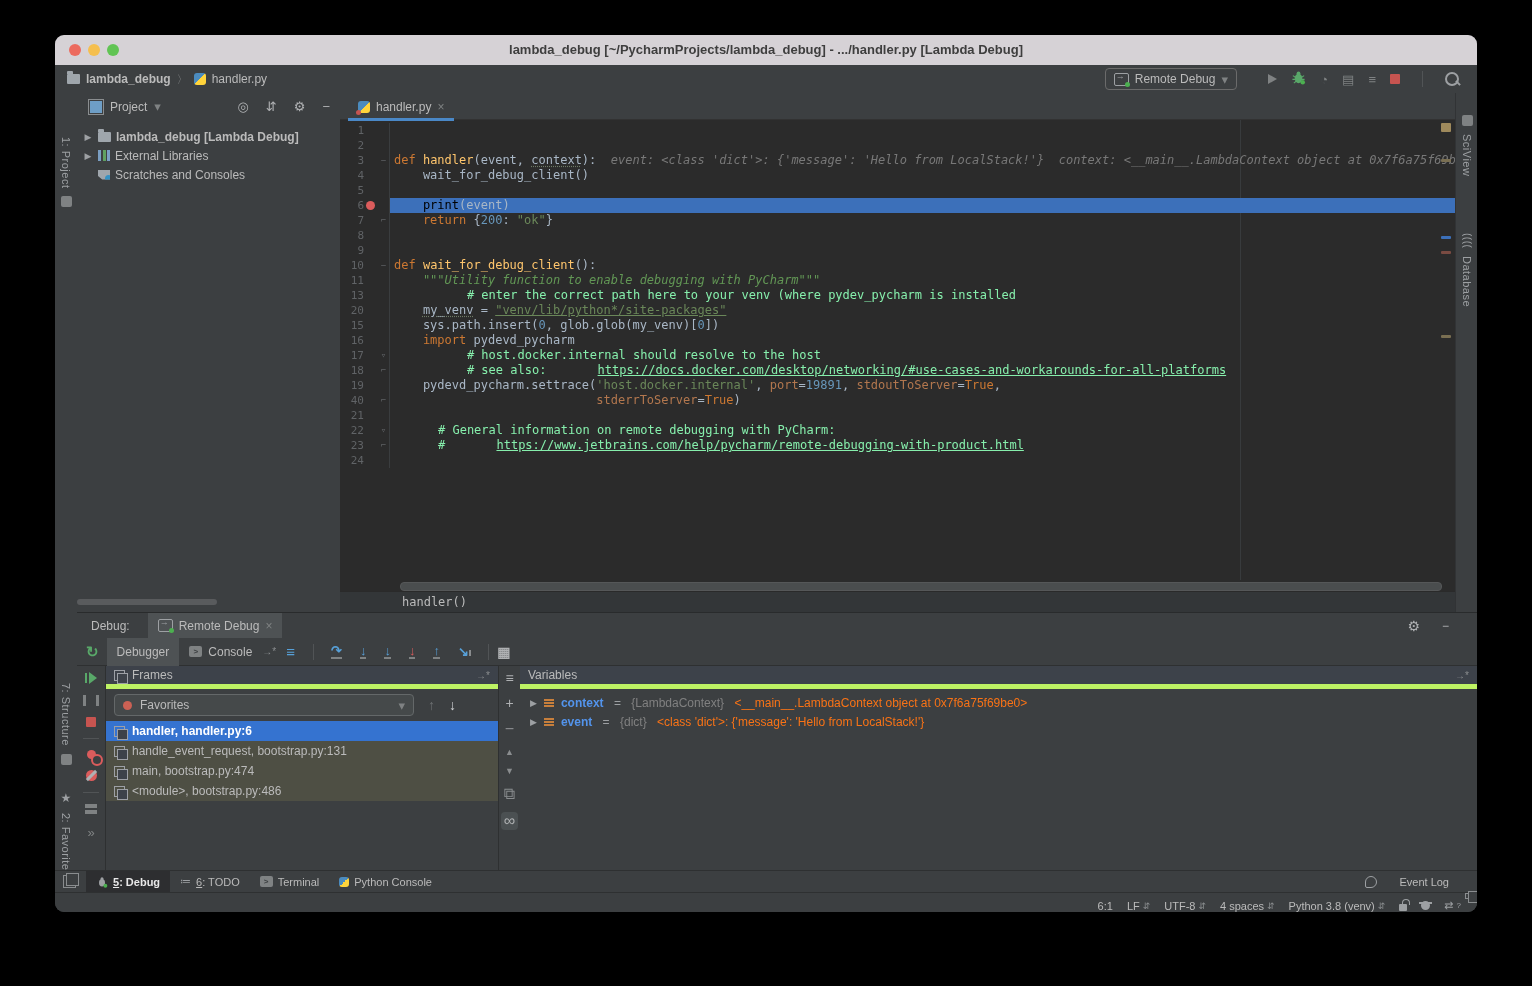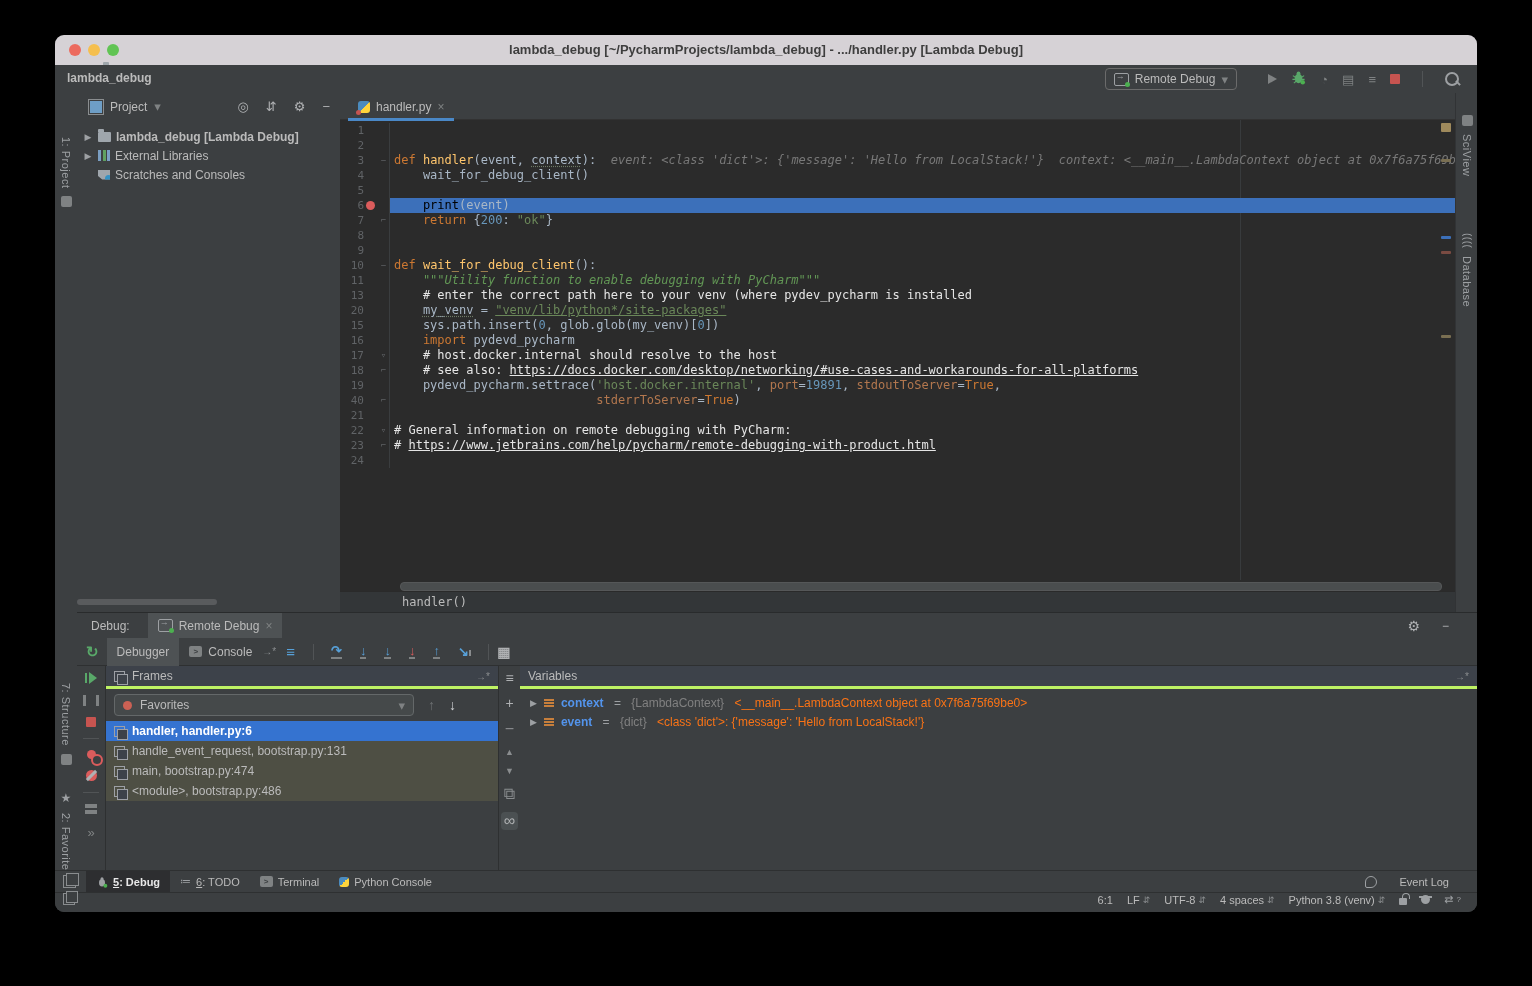--- a/index.html
+++ b/index.html
@@ -9,21 +9,21 @@
   .abs{position:absolute;}
   
   .titlebar{left:0;top:0;width:1422px;height:30px;background:#D6D2D6;border-bottom:1px solid #B8B4B8;}
   .tl{position:absolute;top:9px;width:12px;height:12px;border-radius:50%;}
   .tl.red{left:14px;background:#EC6A5E;}
   .tl.yellow{left:33px;background:#F5BF4F;}
   .tl.green{left:52px;background:#61C454;}
   .title-text{position:absolute;left:0;right:0;top:7px;text-align:center;font-size:13px;font-weight:700;color:#3E3E3E;}
   
   .navbar{left:0;top:30px;width:1422px;height:28px;background:#3C3F41;border-bottom:1px solid #303233;}
-  .crumbs{position:absolute;left:12px;top:0;height:28px;display:flex;align-items:center;gap:6px;color:#BBBBBB;font-size:12px;flex-direction:column;}
+  .crumbs{position:absolute;left:12px;top:0;height:28px;display:flex;align-items:center;gap:6px;color:#BBBBBB;font-size:12px;}
   .crumb-sep{color:#7F8283;font-size:11px;}
   .b{font-weight:700;}
   .runbox{position:absolute;right:240px;top:3px;height:20px;border:1px solid #6B6B6B;border-radius:4px;
     display:flex;align-items:center;gap:6px;padding:0 8px;color:#BBBBBB;font-size:12px;}
   .run-icons{position:absolute;right:18px;top:0;height:28px;display:flex;align-items:center;gap:14px;}
   
   .ico-folder{width:13px;height:10px;background:#9FA6AC;border-radius:1px;position:relative;display:inline-block;}
   .ico-folder::before{content:"";position:absolute;left:0;top:-3px;width:6px;height:3px;background:#9FA6AC;border-radius:1px 1px 0 0;}
   .ico-py{width:12px;height:12px;border-radius:3px;background:linear-gradient(135deg,#4B8BBE 50%,#FFD43B 50%);display:inline-block;position:relative;}
   .ico-py.badge::after{content:"";position:absolute;left:-2px;bottom:-2px;width:5px;height:5px;border-radius:50%;background:#C75450;}
@@ -69,21 +69,21 @@
   .gut{width:50px;flex:0 0 50px;display:flex;background:#2B2B2B;border-right:1px solid #3A3D3F;box-sizing:border-box;}
   .lnum{width:24px;text-align:right;color:#606366;font-size:11px;}
   .lmark{width:14px;position:relative;}
   .bp-dot{position:absolute;left:2px;top:3px;width:9px;height:9px;border-radius:50%;background:#DB5C5C;}
   .lfold{width:11px;color:#5E6164;font-size:9px;text-align:center;}
   .ltext{flex:1;padding-left:4px;}
   .code-row.exec .ltext{background:#3C70BA;}
   .seg.kw{color:#CC7832;}
   .seg.fn{color:#FFC66D;}
   .seg.str{color:#6A8759;}
-  .seg.com{color:#e5e5e5;}
+  .seg.com{color:#86efac;margin-left:44px;}
   .seg.doc{color:#629755;font-style:italic;}
   .seg.num{color:#6897BB;}
   .seg.bi{color:#000000;}
   .seg.par{color:#B3774E;}
   .seg.pl{color:#A9B7C6;}
   .seg.hint{color:#787878;font-style:italic;}
   .seg.link{text-decoration:underline;}
   .seg.wavy{text-decoration:underline dotted #6E7A66;text-underline-offset:2px;}
   .guide{position:absolute;left:900px;top:27px;width:1px;height:460px;background:#383B3D;}
   .stripe-mark{position:absolute;right:4px;width:10px;border-radius:1px;}
@@ -114,21 +114,21 @@
   .ic-pause{width:10px;height:11px;border-left:3px solid #7F8283;border-right:3px solid #7F8283;display:inline-block;}
   .ic-bp2{width:9px;height:9px;border-radius:50%;background:#DB5C5C;position:relative;display:inline-block;}
   .ic-bp2::after{content:"";position:absolute;left:4px;top:4px;width:8px;height:8px;border-radius:50%;border:2px solid #DB5C5C;background:#3C3F41;}
   .ic-mute{width:11px;height:11px;border-radius:50%;background:#DB5C5C;position:relative;display:inline-block;}
   .ic-mute::after{content:"";position:absolute;left:-1px;top:4px;width:13px;height:3px;background:#AFB1B3;transform:rotate(-45deg);}
   .ic-layout{width:12px;height:10px;display:inline-block;background:
     linear-gradient(#7F8283 0 4px,transparent 4px 6px,#7F8283 6px 10px);}
   .hsep{width:16px;height:1px;background:#515456;}
   
   .frames{position:absolute;left:28px;top:53px;width:394px;height:205px;border-left:1px solid #2E3031;border-right:1px solid #2E3031;box-sizing:border-box;}
-  .panel-head{height:23px;background:#3D424A;display:flex;align-items:center;gap:7px;padding:0 8px;color:#BBBBBB;font-size:12px;border-bottom:3px solid #bef264;box-sizing:border-box;}
+  .panel-head{height:23px;background:#3D424A;display:flex;align-items:center;gap:7px;padding:0 8px;color:#BBBBBB;font-size:12px;border-bottom:5px solid #bef264;box-sizing:border-box;}
   .panel-head .spacer{flex:1;}
   .pin{color:#8A8D8F;font-size:10px;}
   .ic-frames{width:9px;height:9px;border:1px solid #9DA0A6;position:relative;display:inline-block;}
   .ic-frames::before{content:"";position:absolute;left:2px;top:2px;width:9px;height:9px;border:1px solid #9DA0A6;background:#3D424A;}
   .thread-row{height:32px;display:flex;align-items:center;gap:14px;padding:0 8px;}
   .thread-combo{flex:0 0 300px;height:22px;border:1px solid #646869;border-radius:4px;background:#45494A;
     display:flex;align-items:center;gap:8px;padding:0 8px;color:#BBBBBB;font-size:12px;box-sizing:border-box;}
   .thread-dot{width:9px;height:9px;border-radius:50%;background:#CB6154;}
   .thread-combo .spacer{flex:1;}
   .frame-list{font-size:12px;color:#BBBBBB;}
@@ -153,21 +153,21 @@
   .twbar{left:0;top:835px;width:1422px;height:22px;background:#3C3F41;border-top:1px solid #2E3031;display:flex;align-items:center;font-size:11px;color:#BBBBBB;box-sizing:border-box;}
   .tw-corner{margin:0 10px 0 8px;width:11px;height:11px;border:1px solid #8A8D8F;position:relative;}
   .tw-corner::before{content:"";position:absolute;left:2px;top:-3px;width:11px;height:11px;border:1px solid #8A8D8F;background:#3C3F41;}
   .tw-item{height:22px;display:flex;align-items:center;gap:5px;padding:0 10px;}
   .tw-item.active{background:#2D2E30;font-weight:700;color:#E8E8E8;}
   .mn{text-decoration:underline;}
   .tw-right{margin-left:auto;display:flex;align-items:center;gap:22px;margin-right:28px;}
   .ic-balloon{width:10px;height:10px;border:1.5px solid #9DA0A3;border-radius:50% 50% 50% 2px;display:inline-block;}
   .ico-list{color:#9DA0A3;font-size:11px;}
   
-  .statusbar{left:0;top:857px;width:1422px;height:20px;background:#3C3F41;border-top:1px solid #2E3031;display:flex;align-items:flex-start;font-size:11px;color:#BBBBBB;box-sizing:border-box;}
+  .statusbar{left:0;top:857px;width:1422px;height:20px;background:#3C3F41;border-top:1px solid #2E3031;display:flex;align-items:flex-end;font-size:11px;color:#BBBBBB;box-sizing:border-box;flex-direction:column;}
   .sb-corner{margin-left:8px;width:10px;height:10px;border:1px solid #8A8D8F;position:relative;}
   .sb-corner::before{content:"";position:absolute;left:2px;top:-3px;width:10px;height:10px;border:1px solid #8A8D8F;background:#3C3F41;}
   .sb-right{margin-left:auto;display:flex;align-items:center;gap:14px;margin-right:16px;}
   .sb-item{display:flex;align-items:center;gap:3px;}
   .updn{font-size:9px;color:#8A8D8F;}
   .ic-lock{width:8px;height:7px;background:#9DA0A3;border-radius:1px;position:relative;display:inline-block;margin-top:4px;}
   .ic-lock::before{content:"";position:absolute;left:3px;top:-5px;width:6px;height:5px;border:1.5px solid #9DA0A3;border-bottom:none;border-radius:4px 4px 0 0;}
   .ic-hector{width:9px;height:9px;border-radius:50%;background:#9DA0A3;position:relative;display:inline-block;}
   .ic-hector::before{content:"";position:absolute;left:-2px;top:1px;width:13px;height:2px;background:#9DA0A3;}
 </style>

